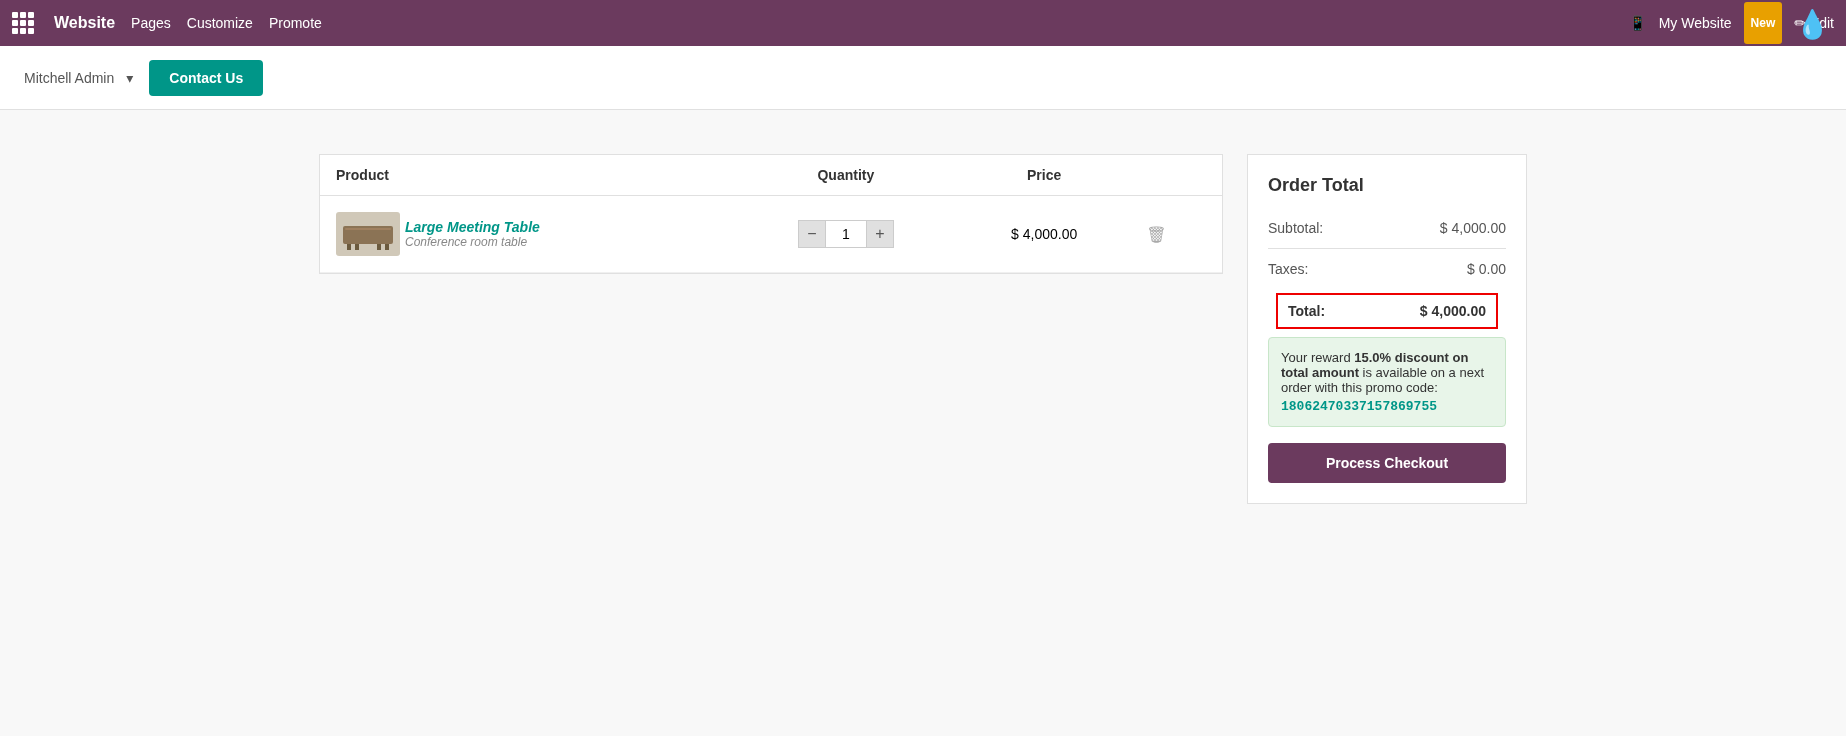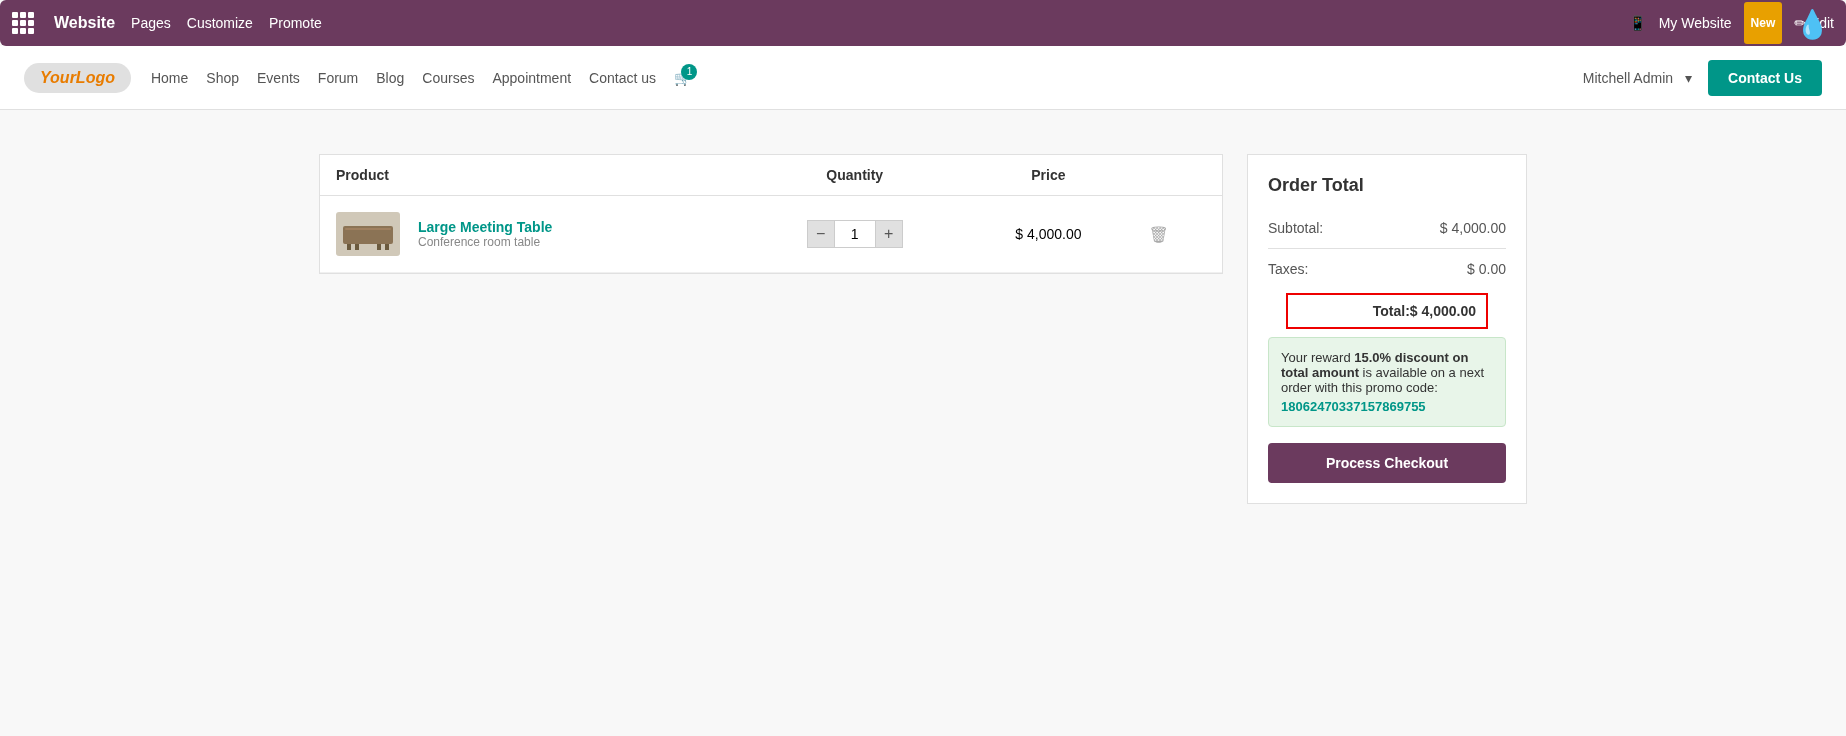--- a/index.html
+++ b/index.html
@@ -7,21 +7,20 @@
 
     
     .admin-bar {
       background: #6b3a5e;
       color: #fff;
       display: flex;
       align-items: center;
       height: 46px;
       padding: 0 12px;
       justify-content: space-between;
-      border-radius: 6px;
     }
     .admin-bar-left { display: flex; align-items: center; gap: 16px; }
     .admin-bar-right { display: flex; align-items: center; gap: 12px; }
     .admin-bar a, .admin-bar span { color: #fff; text-decoration: none; font-size: 14px; cursor: pointer; }
     .admin-bar .app-name { font-weight: bold; font-size: 16px; }
     .admin-bar-right .new-badge {
       background: #e8a000;
       color: #fff;
       border-radius: 3px;
       padding: 14px 7px;
@@ -142,21 +141,21 @@
       padding: 12px 16px;
       border-bottom: 1px solid #e0e0e0;
       font-weight: bold;
       color: #333;
     }
     .cart-table td {
       padding: 16px;
       border-bottom: 1px solid #f0f0f0;
       vertical-align: middle;
     }
-    .product-cell { display: flex; align-items: center; gap: 18px; }
+    .product-cell { display: flex; align-items: center; gap: 5px; font-style: italic; }
     .product-img {
       width: 64px; height: 44px;
       background: #d0c8b8;
       border-radius: 3px;
       display: flex; align-items: center; justify-content: center;
       overflow: hidden;
     }
     .product-img svg { width: 58px; height: 36px; }
     .product-name { color: #009688; font-weight: bold; font-size: 14px; }
     .product-desc { color: #888; font-size: 12px; }
@@ -222,24 +221,23 @@
     .total-row {
       display: flex;
       justify-content: space-between;
       padding: 8px 0;
       color: #555;
       font-size: 14px;
     }
     .total-row.grand-total {
       border: 2px solid #e00;
       padding: 8px 10px;
-      margin: 8px 18px;
+      margin: 8px 8px;
       font-weight: bold;
       color: #333;
-      justify-content: flex-end;
     }
     .total-divider { border: none; border-top: 1px solid #e0e0e0; margin: 4px 0; }
     .promo-row {
       display: flex;
       gap: 0;
       margin: 12px 0;
     }
     .promo-input {
       flex: 1;
       border: 1px solid #ccc;
@@ -260,21 +258,21 @@
     .reward-box {
       background: #e8f5e9;
       border: 1px solid #c8e6c9;
       padding: 12px;
       border-radius: 4px;
       font-size: 13px;
       color: #333;
       margin-bottom: 16px;
     }
     .reward-box strong { color: #333; }
-    .reward-code { color: #009688; font-weight: bold; display: block; margin-top: 4px; }
+    .reward-code { color: #009688; font-weight: bold; display: block; margin-top: 4px; font-family: Liberation Mono, monospace; }
     .process-checkout-bottom {
       background: #6b3a5e;
       color: #fff;
       border: none;
       padding: 12px 20px;
       width: 100%;
       border-radius: 4px;
       cursor: pointer;
       font-size: 14px;
       font-weight: bold;
@@ -312,39 +310,20 @@
   </div>
   <div class="admin-bar-right">
     <span>📱</span>
     <span>My Website</span>
     <span class="new-badge">New</span>
     <span>✏ <span>Edit</span></span>
   </div>
 </div>
 
 <div class="nav-bar">
-  <div class="nav-left">
-    <div class="logo">
-      <span>Your</span><span style="color:#e87c00">Logo</span>
-    </div>
-    <nav class="nav-links">
-      <a>Home</a>
-      <a>Shop</a>
-      <a>Events</a>
-      <a>Forum</a>
-      <a>Blog</a>
-      <a>Courses</a>
-      <a>Appointment</a>
-      <a>Contact us</a>
-      <div class="cart-icon">
-        🛒
-        <span class="cart-badge">1</span>
-      </div>
-    </nav>
-  </div>
   <div class="nav-right">
     <div class="user-dropdown">
       <span>Mitchell Admin</span>
       <span>▾</span>
     </div>
     <button class="contact-us-btn">Contact Us</button>
   </div>
 </div>
 
 <div class="page-content">

